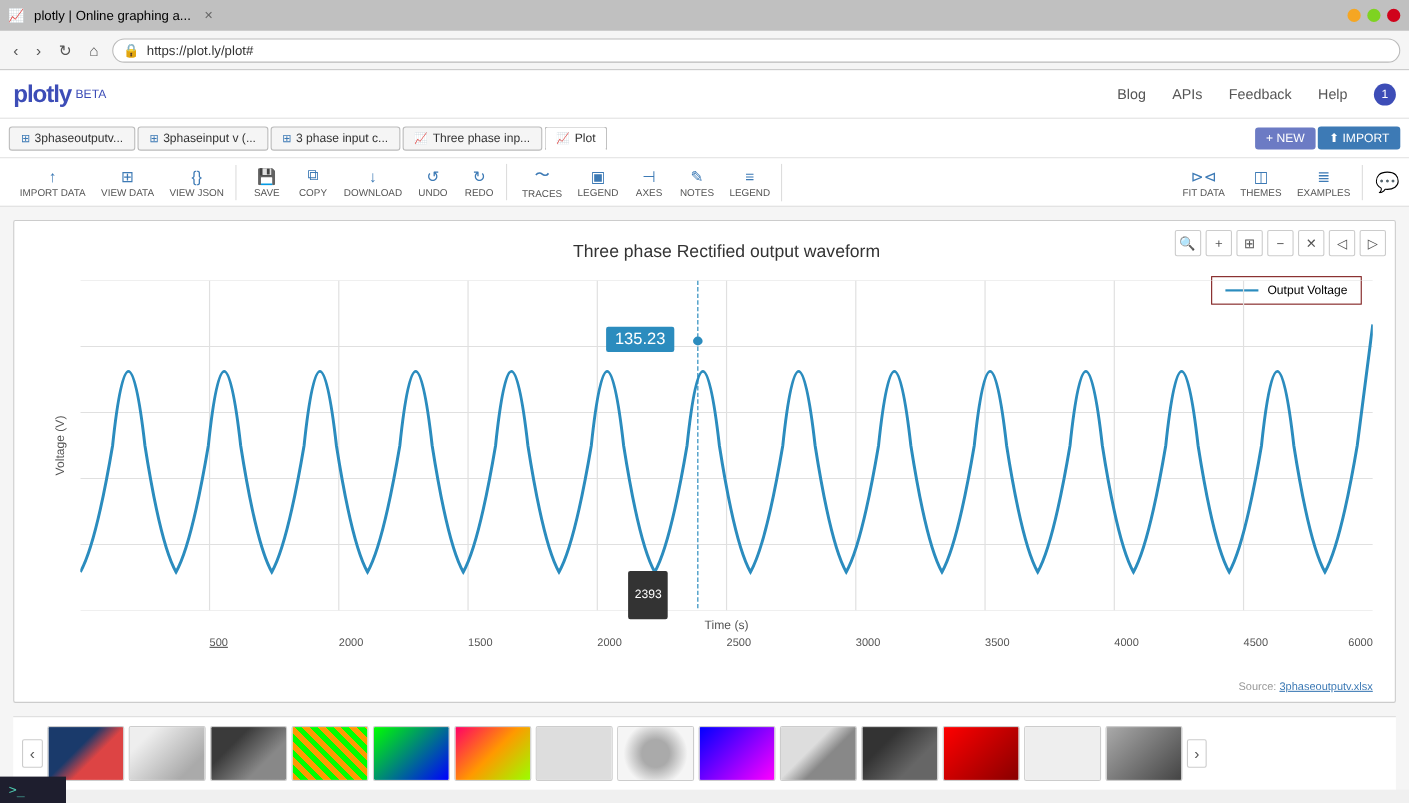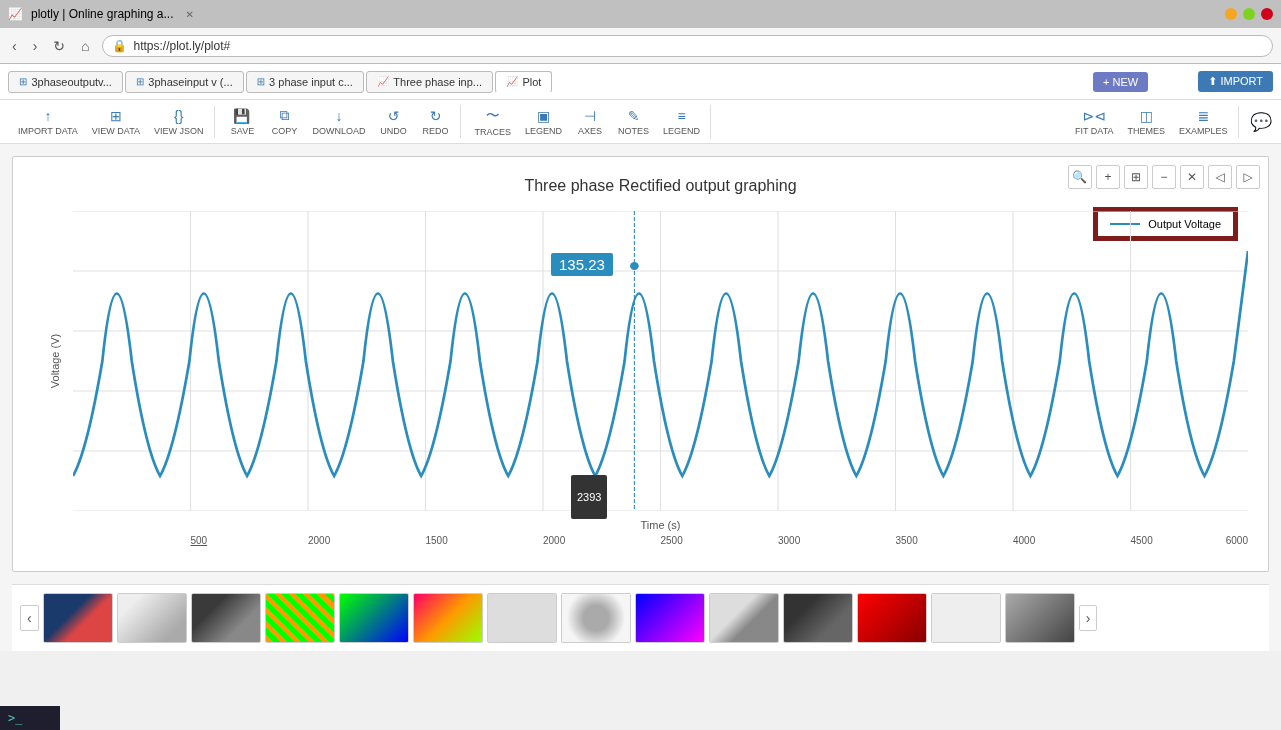--- a/index.html
+++ b/index.html
@@ -21,36 +21,36 @@
     .header-nav { margin-left: auto; display: flex; gap: 24px; align-items: center; }
     .header-nav a { color: #555; text-decoration: none; font-size: 13px; }
     .notif-badge { background: #3d4db7; color: white; border-radius: 50%; width: 20px; height: 20px; display: flex; align-items: center; justify-content: center; font-size: 11px; }
 
     
     .tabs-row { display: flex; align-items: center; padding: 0 8px; background: white; border-bottom: 1px solid #ddd; gap: 2px; height: 36px; }
     .file-tab { display: flex; align-items: center; gap: 4px; padding: 4px 10px; border: 1px solid #bbb; border-radius: 3px; font-size: 11px; color: #333; cursor: pointer; background: #f5f5f5; }
     .file-tab.active { background: white; border-bottom: 1px solid white; }
     .tab-icon { color: #3d7ab5; font-size: 10px; }
     .new-btn { margin-left: auto; background: #6c7bc4; color: white; border: none; border-radius: 3px; padding: 4px 10px; font-size: 11px; cursor: pointer; display: flex; align-items: center; gap: 4px; }
-    .import-btn { background: #3d7ab5; color: white; border: none; border-radius: 3px; padding: 4px 10px; font-size: 11px; cursor: pointer; display: flex; align-items: center; gap: 4px; margin-left: 48px; }
+    .import-btn { background: #3d7ab5; color: white; border: none; border-radius: 3px; padding: 4px 10px; font-size: 11px; cursor: pointer; display: flex; align-items: center; gap: 4px; }
 
     
     .toolbar { display: flex; align-items: center; padding: 4px 8px; background: white; border-bottom: 1px solid #ddd; gap: 4px; height: 44px; }
     .tool-group { display: flex; align-items: center; gap: 2px; padding: 0 4px; border-right: 1px solid #ddd; }
     .tool-btn { display: flex; flex-direction: column; align-items: center; padding: 2px 6px; cursor: pointer; font-size: 9px; color: #555; border: none; background: none; gap: 2px; min-width: 40px; }
     .tool-right { margin-left: auto; display: flex; gap: 2px; }
     .comment-btn { background: none; border: none; cursor: pointer; color: #3d7ab5; font-size: 18px; }
 
     
     .chart-container { background: white; margin: 12px; border: 1px solid #ccc; border-radius: 2px; position: relative; }
     .chart-toolbar { position: absolute; top: 8px; right: 8px; display: flex; gap: 4px; z-index: 10; }
     .chart-tool { background: rgba(255,255,255,0.8); border: 1px solid #ccc; border-radius: 2px; width: 24px; height: 24px; display: flex; align-items: center; justify-content: center; cursor: pointer; font-size: 12px; color: #555; }
     .chart-inner { padding: 20px 20px 40px 60px; position: relative; }
     .chart-title { text-align: center; font-size: 16px; color: #333; margin-bottom: 16px; font-weight: normal; }
-    .chart-legend { position: absolute; top: 50px; right: 30px; border: 5px solid #7f1d1d; padding: 6px 12px; display: flex; align-items: center; gap: 8px; font-size: 11px; background: white; margin-left: 48px; }
+    .chart-legend { position: absolute; top: 50px; right: 30px; border: 1px solid #7f1d1d; padding: 6px 12px; display: flex; align-items: center; gap: 8px; font-size: 11px; background: white; margin-left: 48px; }
     .legend-line { width: 30px; height: 2px; background: #2b8cbe; }
     .chart-area { position: relative; width: 100%; height: 300px; }
     .y-axis-label { position: absolute; left: -45px; top: 50%; transform: translateY(-50%) rotate(-90deg); font-size: 11px; color: #555; white-space: nowrap; }
     .x-axis-label { text-align: center; font-size: 11px; color: #555; margin-top: 8px; }
     .chart-source { text-align: right; font-size: 10px; color: #999; padding: 4px 20px 8px; }
     .chart-source a { color: #3d7ab5; }
 
     
     .chart-svg { width: 100%; height: 300px; }
 
@@ -104,20 +104,31 @@
     <button class="nav-btn">⌂</button>
     <div class="url-box">
       <span style="color:#aaa;font-size:12px;">🔒</span>
       <span class="url-text">https://plot.ly/plot#</span>
     </div>
   </div>
 </div>
 
 <div class="plotly-app">
 
+  <div class="plotly-header">
+    <span class="plotly-logo">plotly</span>
+    <span class="plotly-beta">BETA</span>
+    <div class="header-nav">
+      <a href="#">Blog</a>
+      <a href="#">APIs</a>
+      <a href="#">Feedback</a>
+      <a href="#">Help</a>
+      <div class="notif-badge">1</div>
+    </div>
+  </div>
 
   <div class="tabs-row">
     <div class="file-tab">
       <span class="tab-icon">⊞</span>
       <span>3phaseoutputv...</span>
     </div>
     <div class="file-tab">
       <span class="tab-icon">⊞</span>
       <span>3phaseinput v (...</span>
     </div>
@@ -218,21 +229,21 @@
       <div class="chart-tool">🔍</div>
       <div class="chart-tool">+</div>
       <div class="chart-tool">⊞</div>
       <div class="chart-tool">−</div>
       <div class="chart-tool">✕</div>
       <div class="chart-tool">◁</div>
       <div class="chart-tool">▷</div>
     </div>
 
     <div class="chart-inner">
-      <div class="chart-title">Three phase Rectified output graphing</div>
+      <div class="chart-title">Three phase Rectified output waveform</div>
 
       <div class="chart-legend">
         <div class="legend-line"></div>
         <span>Output Voltage</span>
       </div>
 
       <div class="chart-area" style="position:relative;">
         <span class="y-axis-label">Voltage (V)</span>
 
         
@@ -301,20 +312,23 @@
           <span style="font-size:10px;color:#555;position:absolute;left:70%;">3500</span>
           <span style="font-size:10px;color:#555;position:absolute;left:80%;">4000</span>
           <span style="font-size:10px;color:#555;position:absolute;left:90%;">4500</span>
           <span style="font-size:10px;color:#555;position:absolute;right:0;">6000</span>
         </div>
       </div>
 
       <div class="x-axis-label" style="">Time (s)</div>
     </div>
 
+    <div class="chart-source">
+      <span>Source: </span><a href="#" style="color:#3d7ab5;">3phaseoutputv.xlsx</a>
+    </div>
   </div>
 
   <div class="thumbnail-strip">
     <button class="strip-nav">‹</button>
     <div class="thumb">
         <div class="thumb-img t1"></div>
       </div>
     <div class="thumb">
         <div class="thumb-img t2"></div>
       </div>

